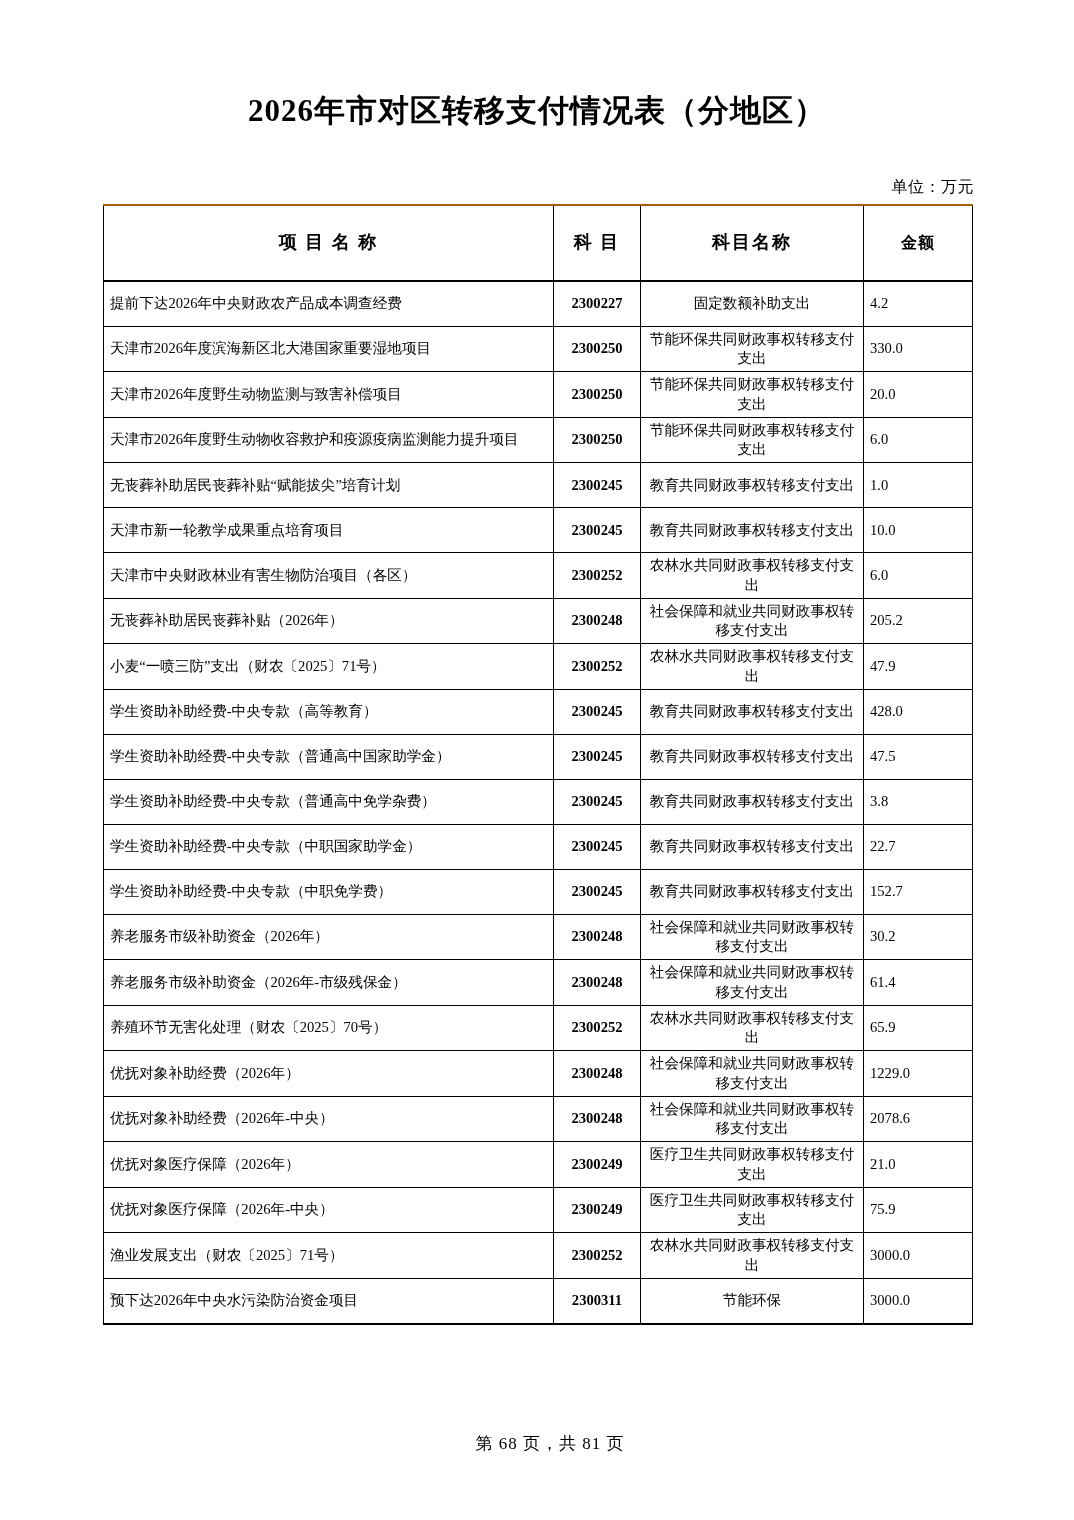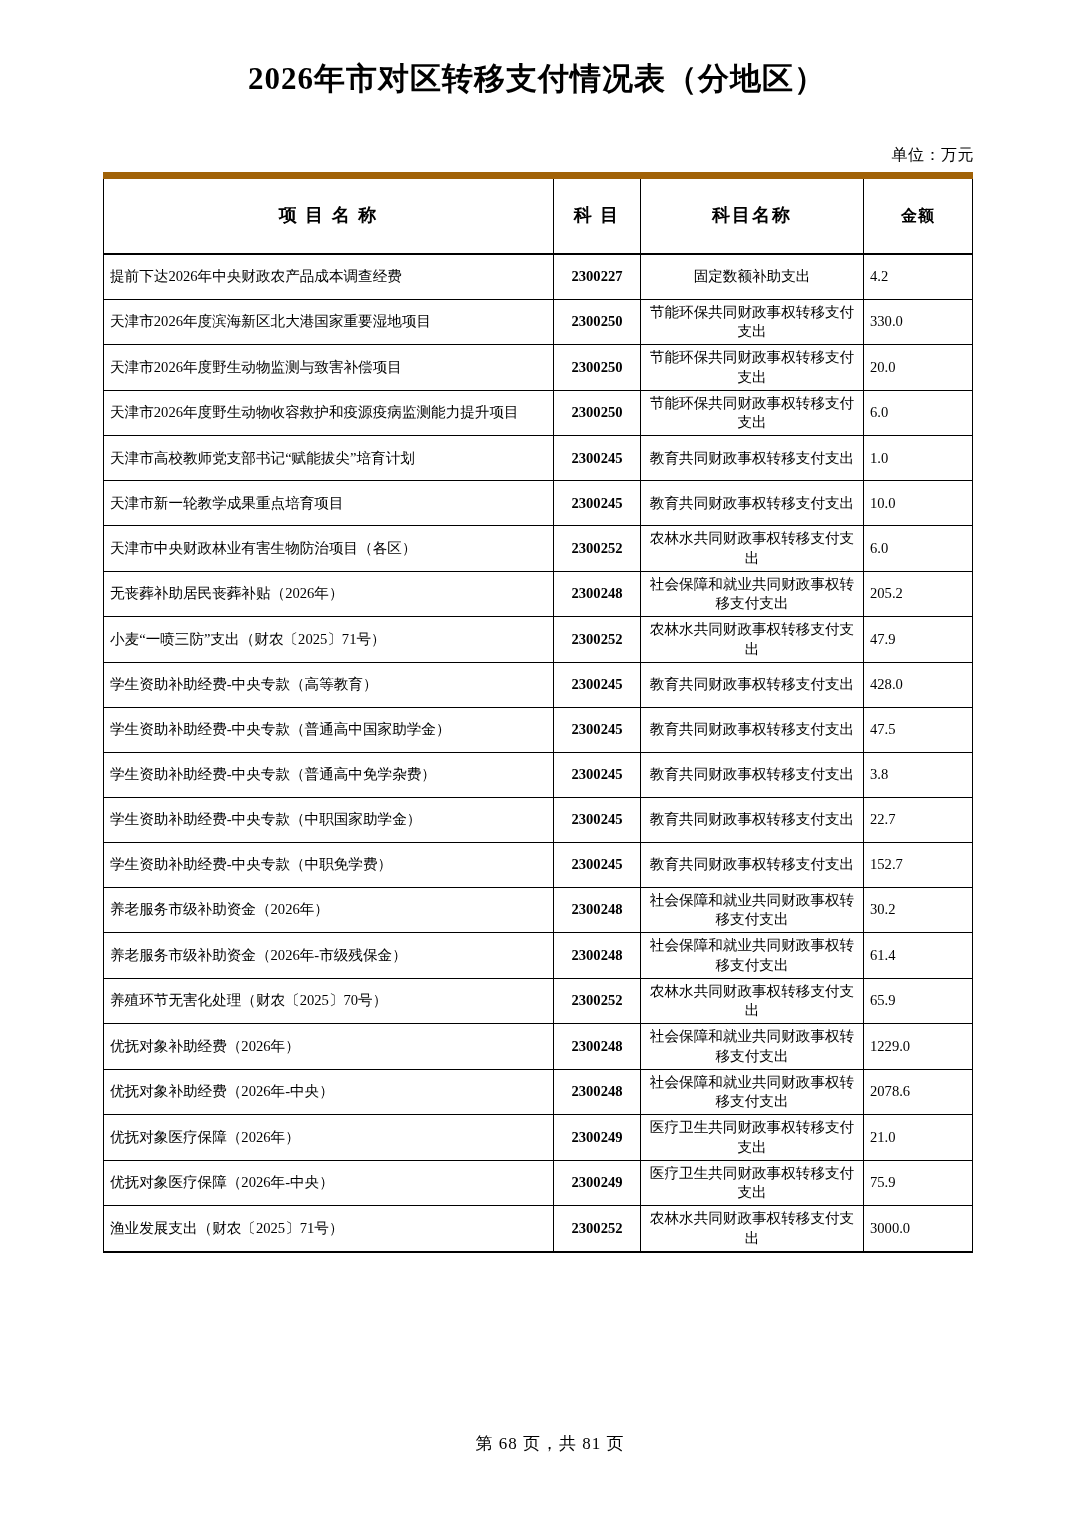--- a/index.html
+++ b/index.html
@@ -19,21 +19,21 @@
     width: 1074px;
     height: 1520px;
     box-sizing: border-box;
     position: relative;
   }
   .doc-title {
     text-align: center;
     font-size: 31px;
     font-weight: bold;
     letter-spacing: 1px;
-    padding-top: 60px;
+    padding-top: 92px;
     line-height: 1.25;
   }
   .unit-line {
     text-align: right;
     font-size: 16px;
     padding-right: 100px;
     margin-top: 46px;
     margin-bottom: 6px;
     letter-spacing: 0.5px;
   }
@@ -57,21 +57,21 @@
     vertical-align: middle;
     line-height: 1.32;
     word-break: break-all;
   }
   table.tbl thead th {
     height: 68px;
     text-align: center;
     font-weight: bold;
     font-size: 18px;
     letter-spacing: 2px;
-    border-top: 7px solid #a16207;
+    border-top: 2px solid #a16207;
     border-bottom: 2px solid #000000;
     margin-top: 20px;
   }
   table.tbl thead th.hdr-amt {
     font-size: 16px;
     letter-spacing: 1px;
   }
   table.tbl tbody td {
     height: 38px;
   }
@@ -137,21 +137,21 @@
             <td class="c-sub">节能环保共同财政事权转移支付支出</td>
             <td class="c-amt">20.0</td>
           </tr>
           <tr>
             <td class="c-name">天津市2026年度野生动物收容救护和疫源疫病监测能力提升项目</td>
             <td class="c-code">2300250</td>
             <td class="c-sub">节能环保共同财政事权转移支付支出</td>
             <td class="c-amt">6.0</td>
           </tr>
           <tr>
-            <td class="c-name">天津市高校教师党支部书记“赋能拔尖”培育计划</td>
+            <td class="c-name">无丧葬补助居民丧葬补贴“赋能拔尖”培育计划</td>
             <td class="c-code">2300245</td>
             <td class="c-sub">教育共同财政事权转移支付支出</td>
             <td class="c-amt">1.0</td>
           </tr>
           <tr>
             <td class="c-name">天津市新一轮教学成果重点培育项目</td>
             <td class="c-code">2300245</td>
             <td class="c-sub">教育共同财政事权转移支付支出</td>
             <td class="c-amt">10.0</td>
           </tr>
@@ -244,19 +244,25 @@
             <td class="c-code">2300249</td>
             <td class="c-sub">医疗卫生共同财政事权转移支付支出</td>
             <td class="c-amt">75.9</td>
           </tr>
           <tr>
             <td class="c-name">渔业发展支出（财农〔2025〕71号）</td>
             <td class="c-code">2300252</td>
             <td class="c-sub">农林水共同财政事权转移支付支出</td>
             <td class="c-amt">3000.0</td>
           </tr>
+          <tr>
+            <td class="c-name">预下达2026年中央水污染防治资金项目</td>
+            <td class="c-code">2300311</td>
+            <td class="c-sub">节能环保</td>
+            <td class="c-amt">3000.0</td>
+          </tr>
         </tbody>
     </table>
   </div>
 
   <div class="footer">第 68 页，共 81 页</div>
 
 </div>
 
 </body></html>

